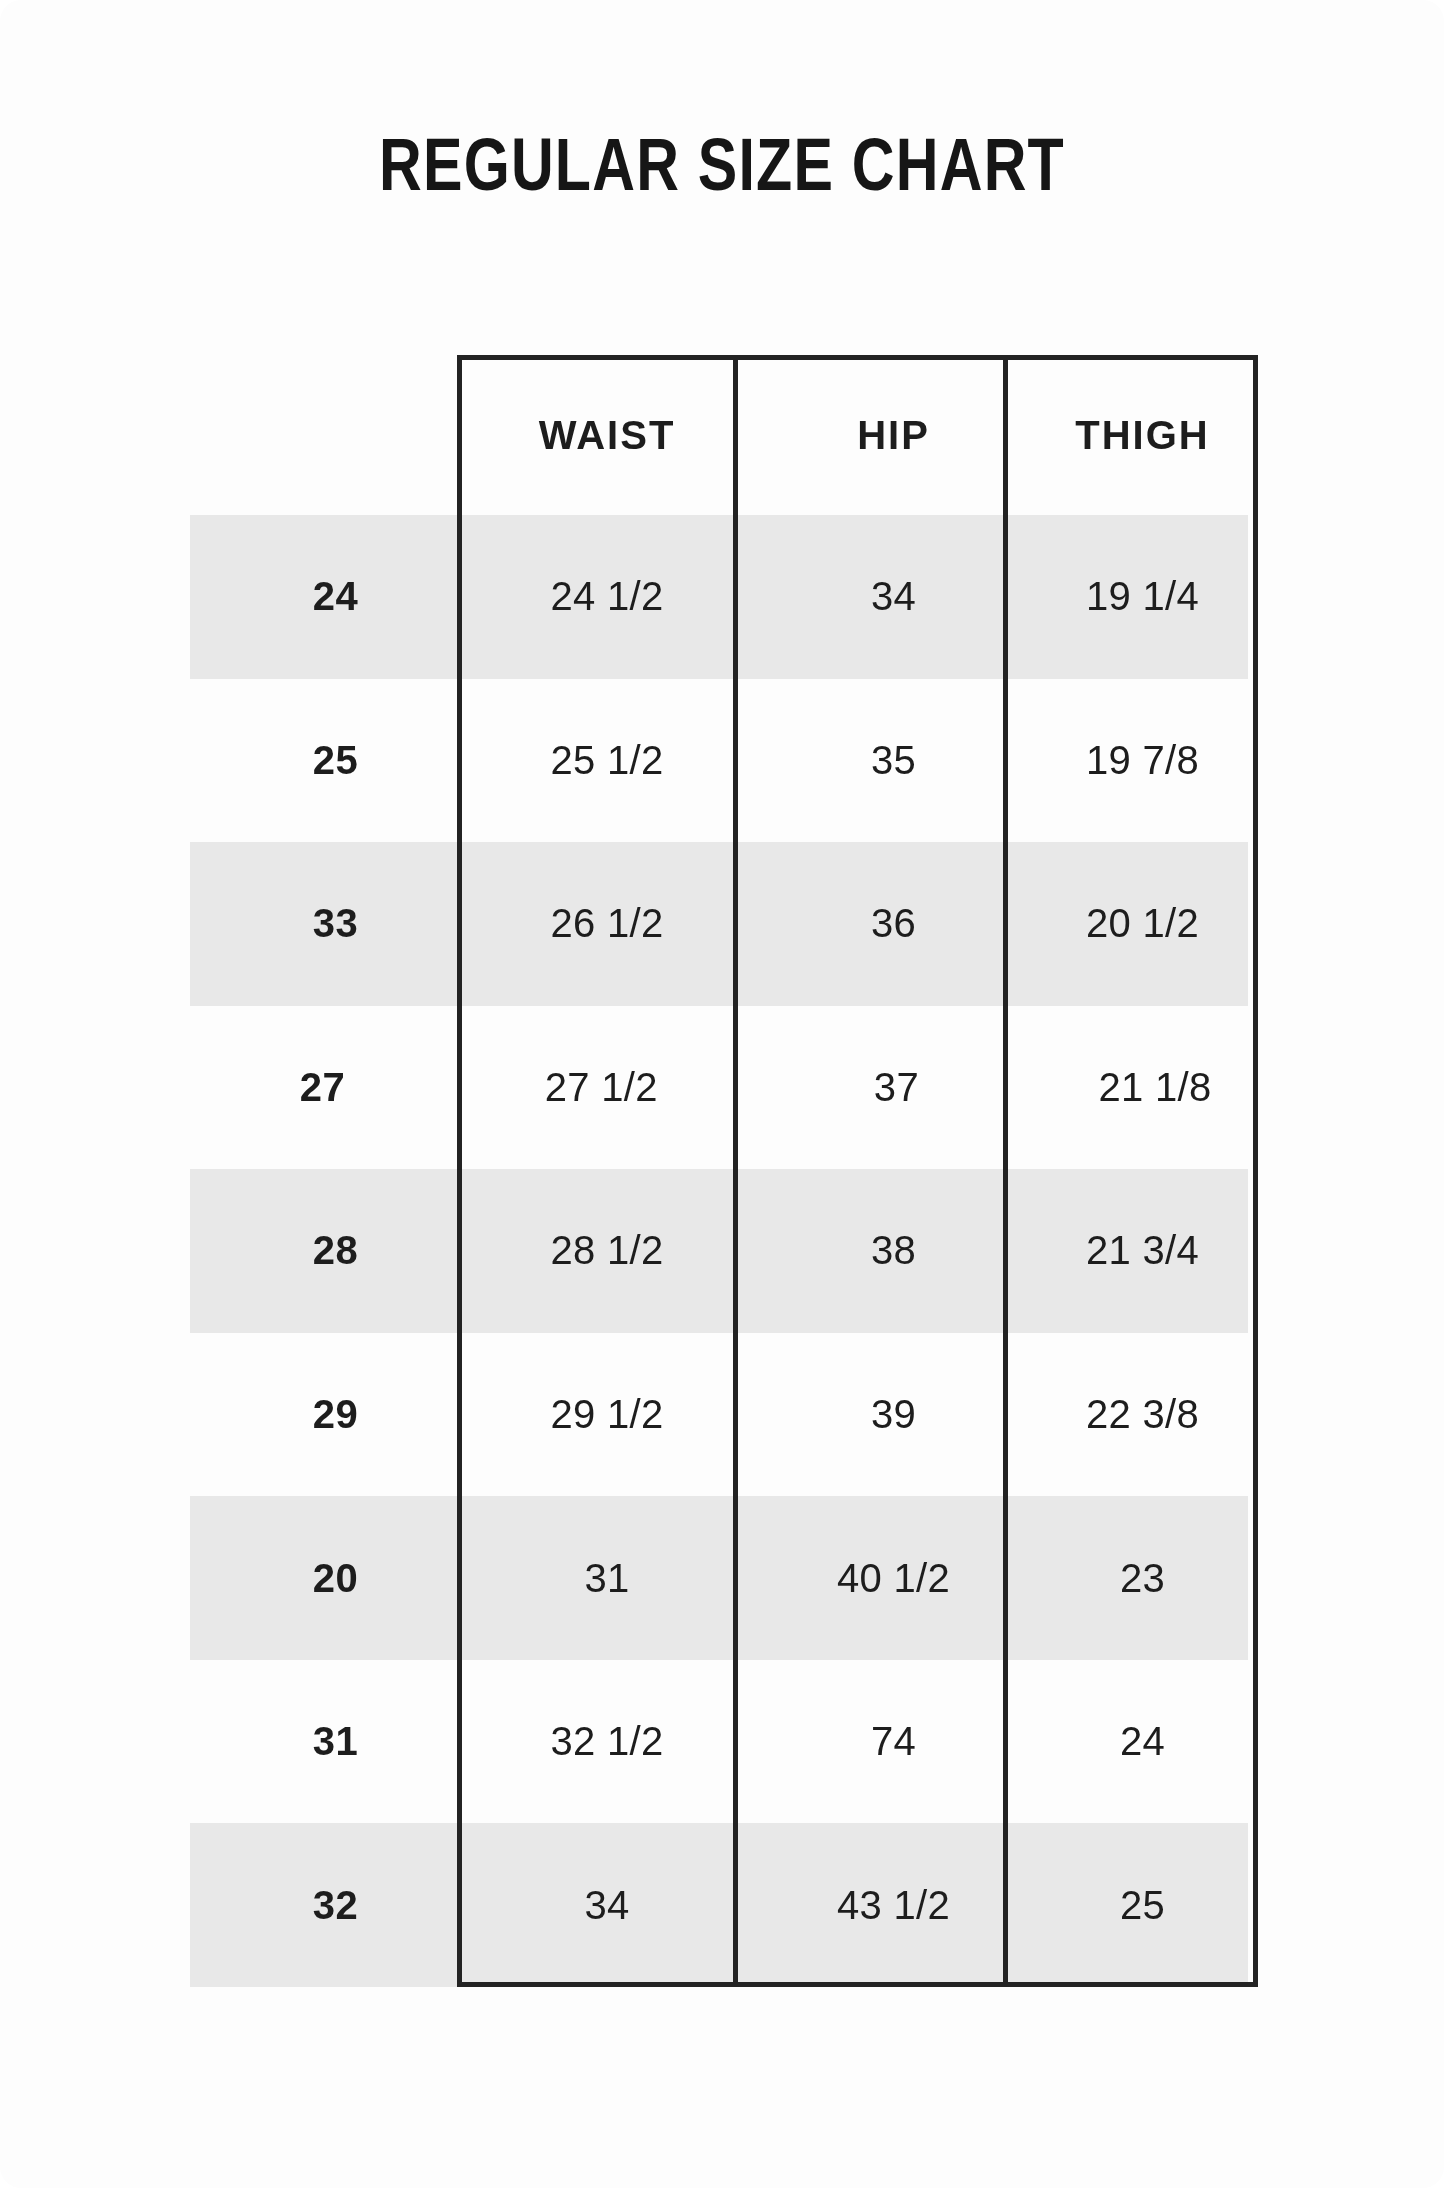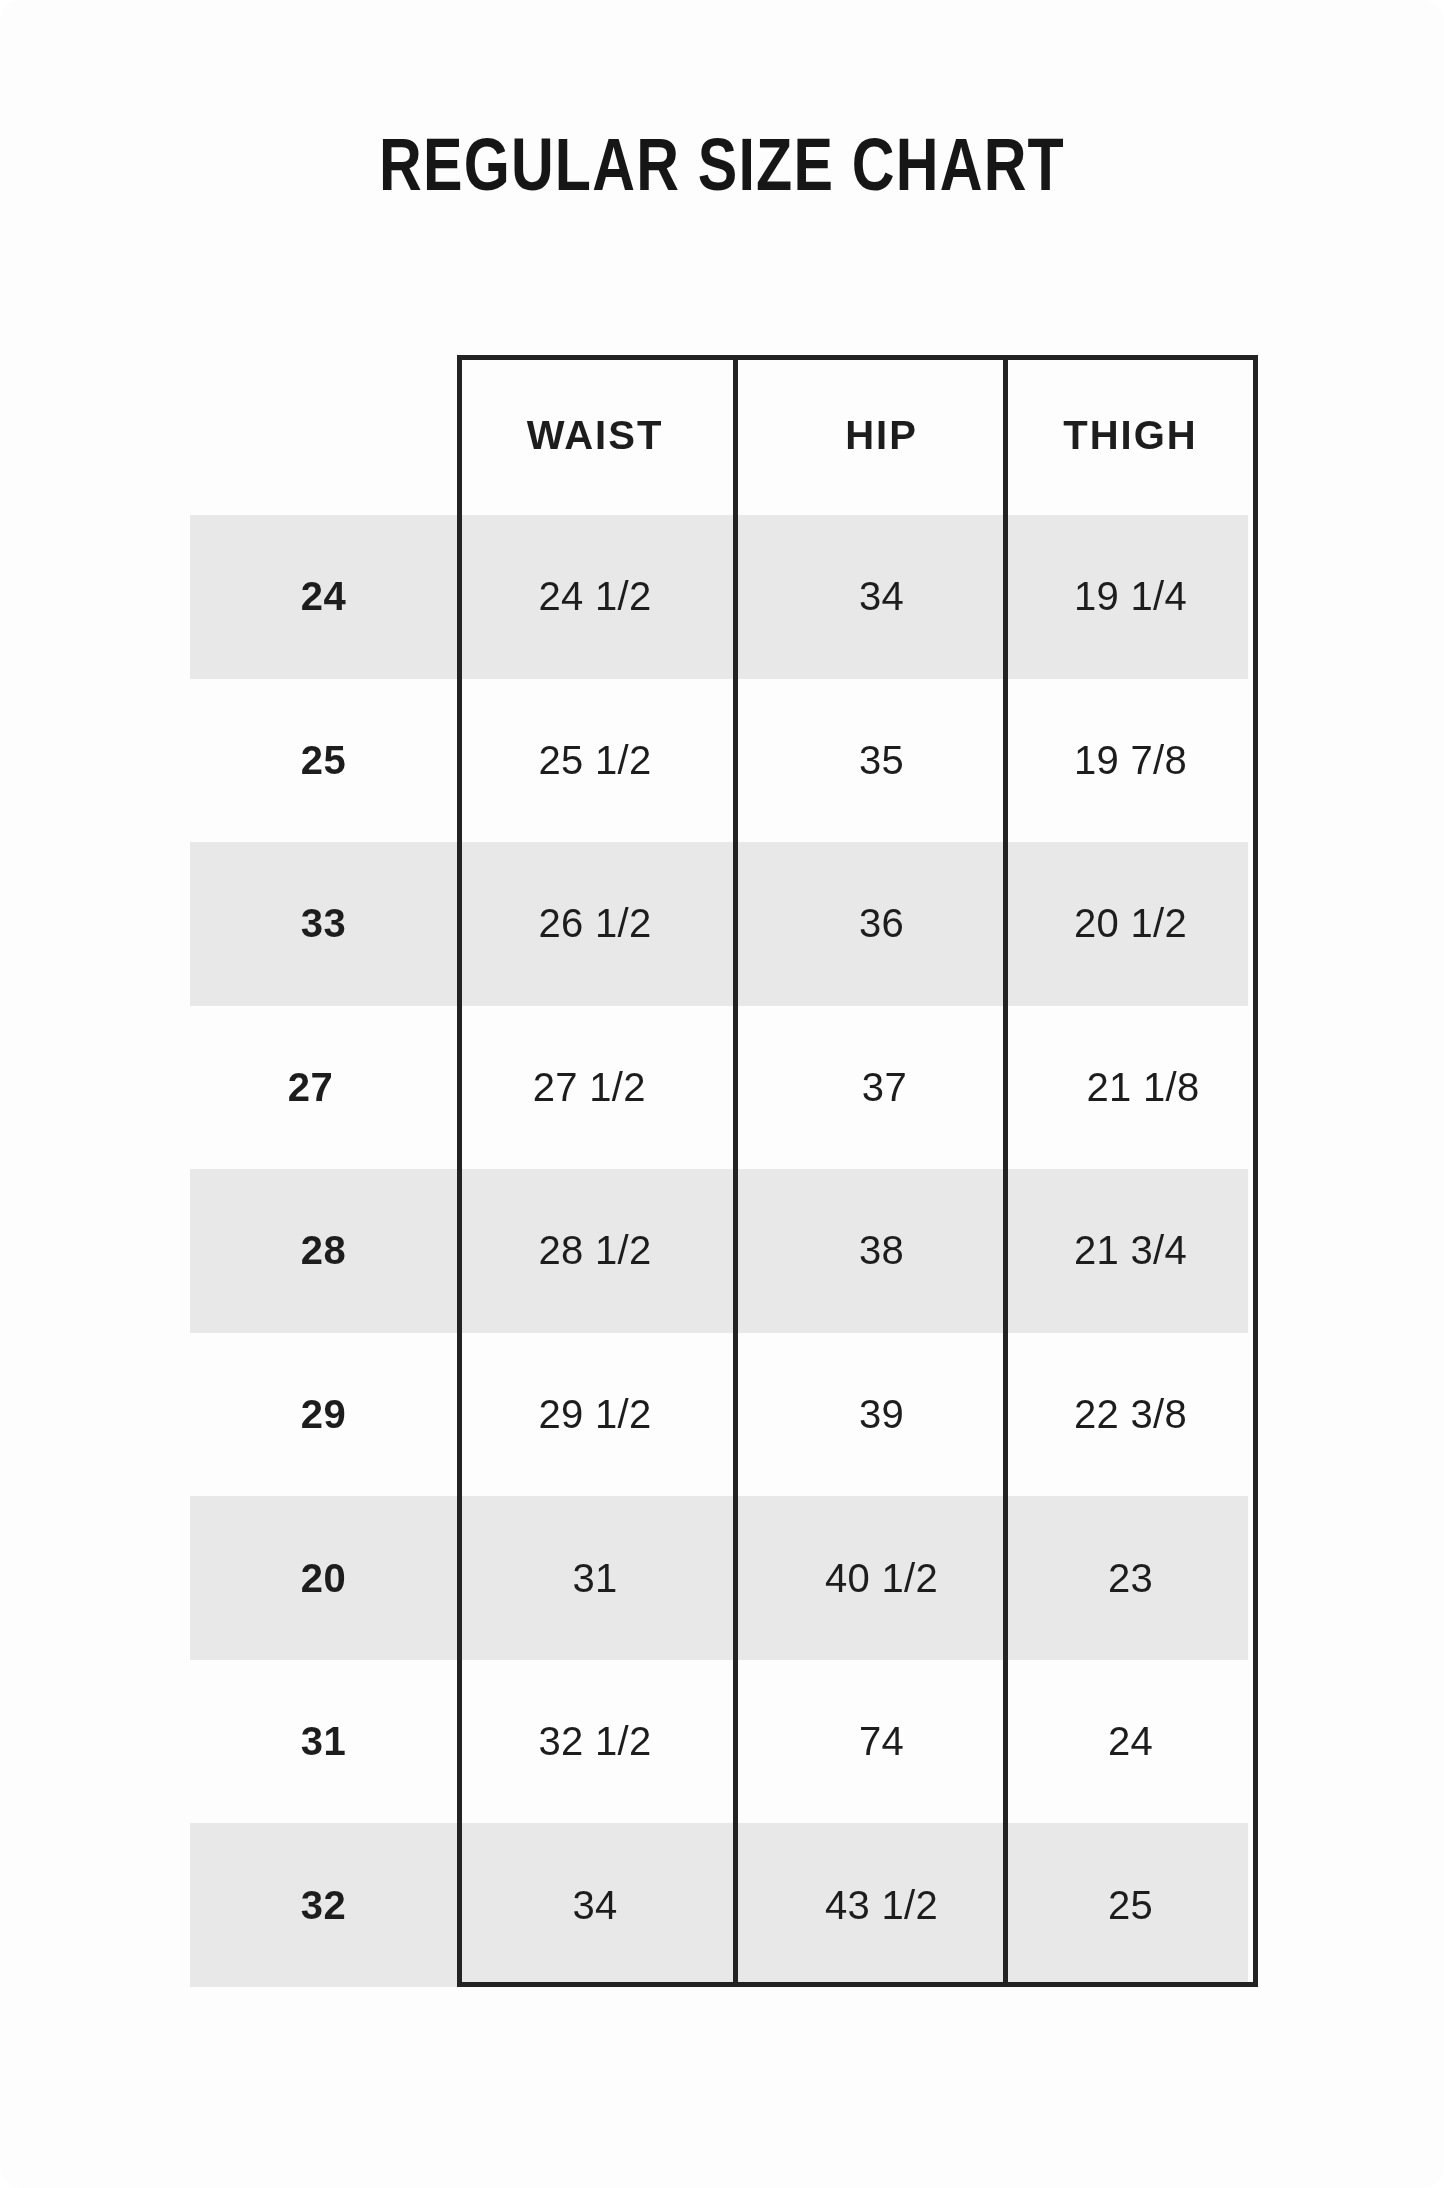--- a/index.html
+++ b/index.html
@@ -84,21 +84,21 @@
     top: 0;
     width: 5px;
     height: 100%;
     background: #232323;
     z-index: 2;
   }
 
   
   .rows {
     position: absolute;
-    left: 0;
+    left: 12px;
     top: 0;
     width: 100%;
     height: 100%;
     z-index: 3;
   }
   .row {
     position: absolute;
     left: 0;
     width: 100%;
     display: flex;

